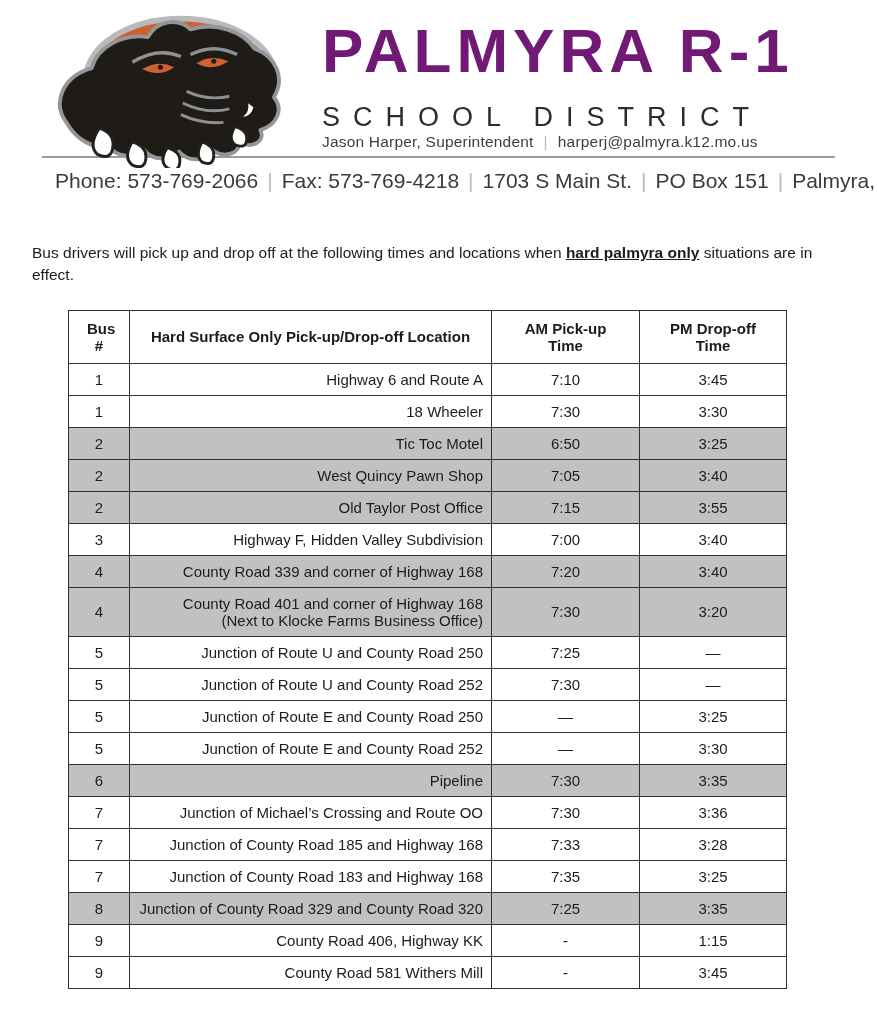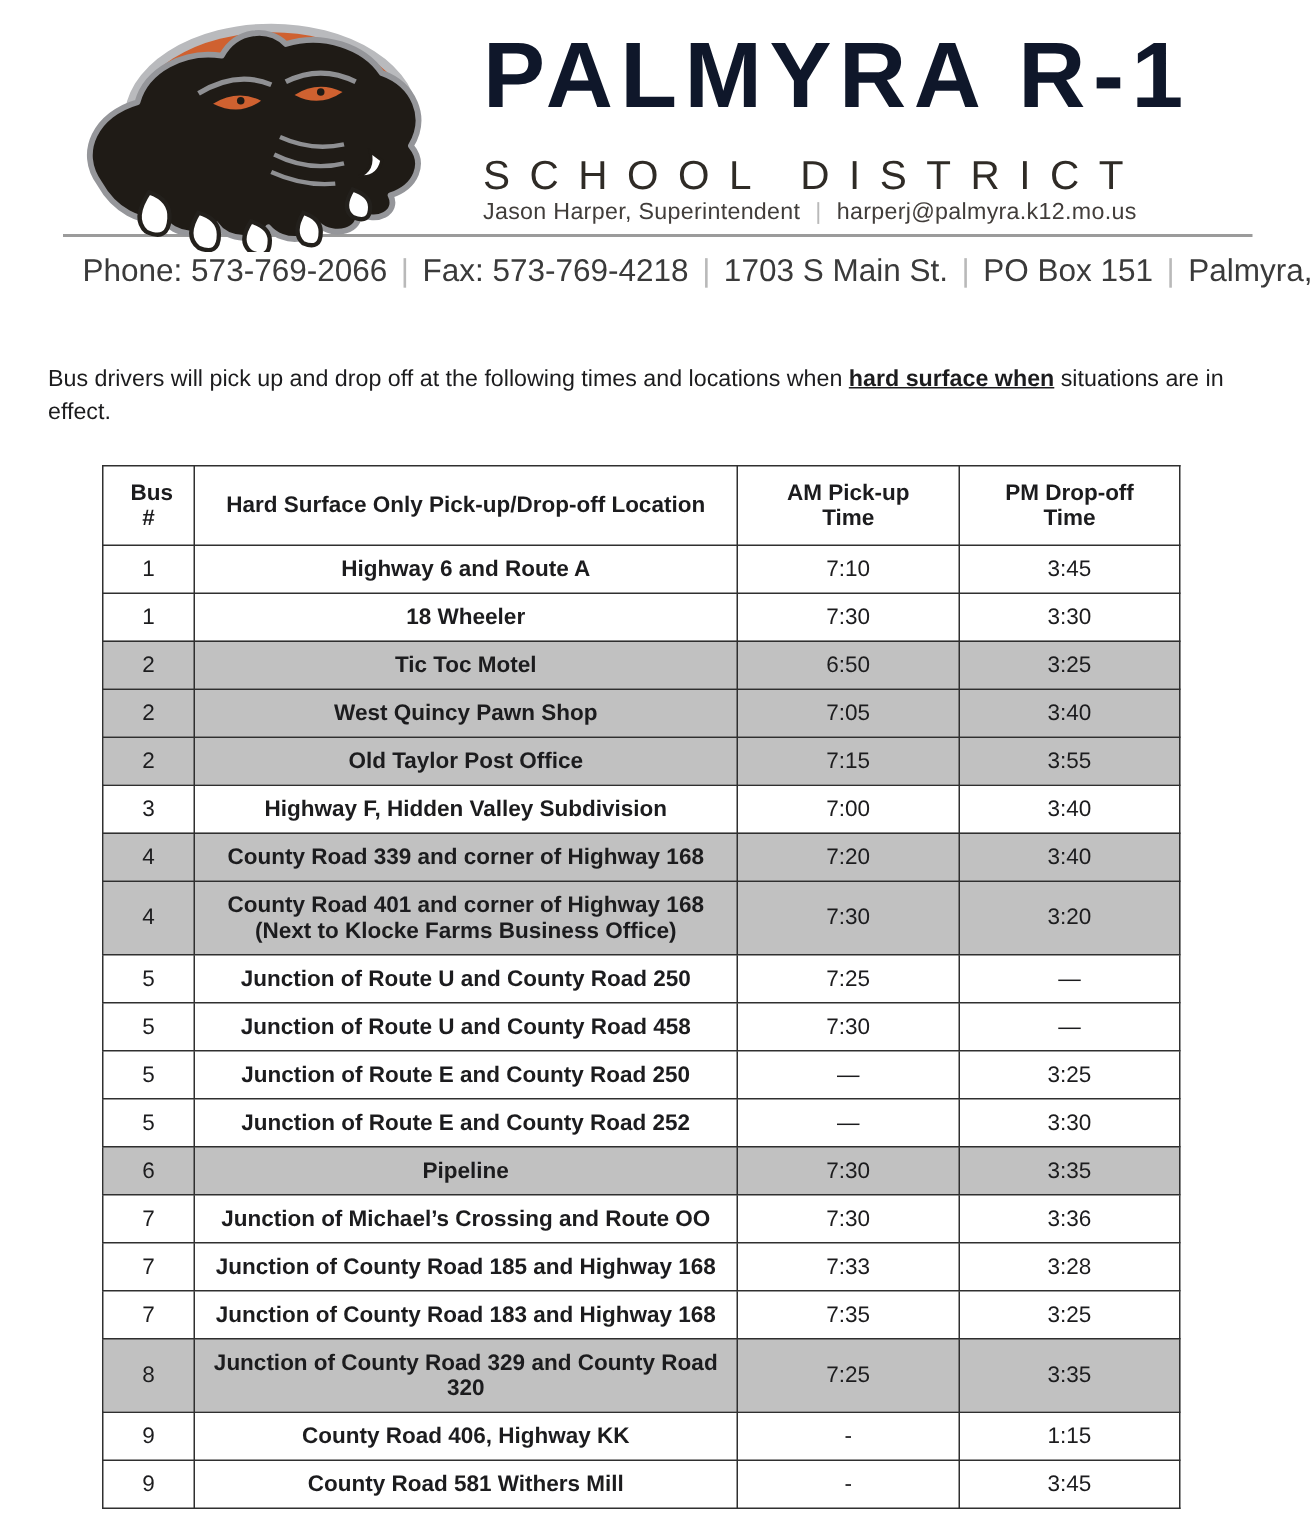--- a/index.html
+++ b/index.html
@@ -10,21 +10,21 @@
     font-family:"Liberation Sans","DejaVu Sans",sans-serif;
     color:#1c1c1e;
     overflow:hidden;
   }
   
   .header{position:relative;height:205px;}
   .logo{position:absolute;left:42px;top:8px;width:268px;height:160px;z-index:2;}
   .title-block{position:absolute;left:322px;top:20px;width:515px;}
   .school-name{
     font-size:62px;font-weight:700;letter-spacing:5px;
-    color:#0f172a;line-height:1;white-space:nowrap;
+    color:#701a75;line-height:1;white-space:nowrap;
   }
   .school-subtitle{
     margin-top:20px;font-size:27px;font-weight:400;letter-spacing:13px;
     color:#2f2b26;white-space:nowrap;
   }
   .super-line{
     margin-top:0;font-size:15.5px;color:#413d3a;letter-spacing:.2px;
     white-space:nowrap;
   }
   .pipe{color:#b9b9b9;padding:0 10px;}
@@ -56,21 +56,21 @@
     padding:7px 8px;
     vertical-align:middle;
     background:#ffffff;
   }
   table.bus th{font-weight:700;text-align:center;padding:9px 18px;}
   .col-bus{width:61px;}
   .col-loc{width:362px;}
   .col-am{width:148px;}
   .col-pm{width:147px;}
   td.c-bus, td.c-am, td.c-pm{text-align:center;}
-  td.c-loc{text-align:center;padding-left:12px;white-space:pre-line;font-weight:bold;}
+  td.c-loc{text-align:right;padding-left:12px;white-space:pre-line;}
   tr.shaded td{background:#c1c1c1;}
 </style>
 </head>
 <body>
 
 <div class="page">
 
   <div class="header">
 
     <svg class="logo" viewBox="0 0 270 165" aria-hidden="true">
@@ -120,21 +120,21 @@
     </div>
 
     <div class="divider"></div>
 
     <div class="contact-line">
       <span>Phone: 573-769-2066</span><span class="pipe">|</span><span>Fax: 573-769-4218</span><span class="pipe">|</span><span>1703 S Main St.</span><span class="pipe">|</span><span>PO Box 151</span><span class="pipe">|</span><span>Palmyra, MO 63461</span>
     </div>
   </div>
 
   <p class="intro">
-    <span>Bus drivers will pick up and drop off at the following times and locations when </span><span class="hl">hard surface when</span><span> situations are in effect.</span>
+    <span>Bus drivers will pick up and drop off at the following times and locations when </span><span class="hl">hard palmyra only</span><span> situations are in effect.</span>
   </p>
 
   <table class="bus">
     <colgroup>
       <col class="col-bus">
         <col class="col-loc">
         <col class="col-am">
         <col class="col-pm">
     </colgroup>
     <thead>
@@ -196,21 +196,21 @@
       <td class="c-pm">3:20</td>
     </tr>
         <tr>
       <td class="c-bus">5</td>
       <td class="c-loc">Junction of Route U and County Road 250</td>
       <td class="c-am">7:25</td>
       <td class="c-pm">—</td>
     </tr>
         <tr>
       <td class="c-bus">5</td>
-      <td class="c-loc">Junction of Route U and County Road 458</td>
+      <td class="c-loc">Junction of Route U and County Road 252</td>
       <td class="c-am">7:30</td>
       <td class="c-pm">—</td>
     </tr>
         <tr>
       <td class="c-bus">5</td>
       <td class="c-loc">Junction of Route E and County Road 250</td>
       <td class="c-am">—</td>
       <td class="c-pm">3:25</td>
     </tr>
         <tr>

